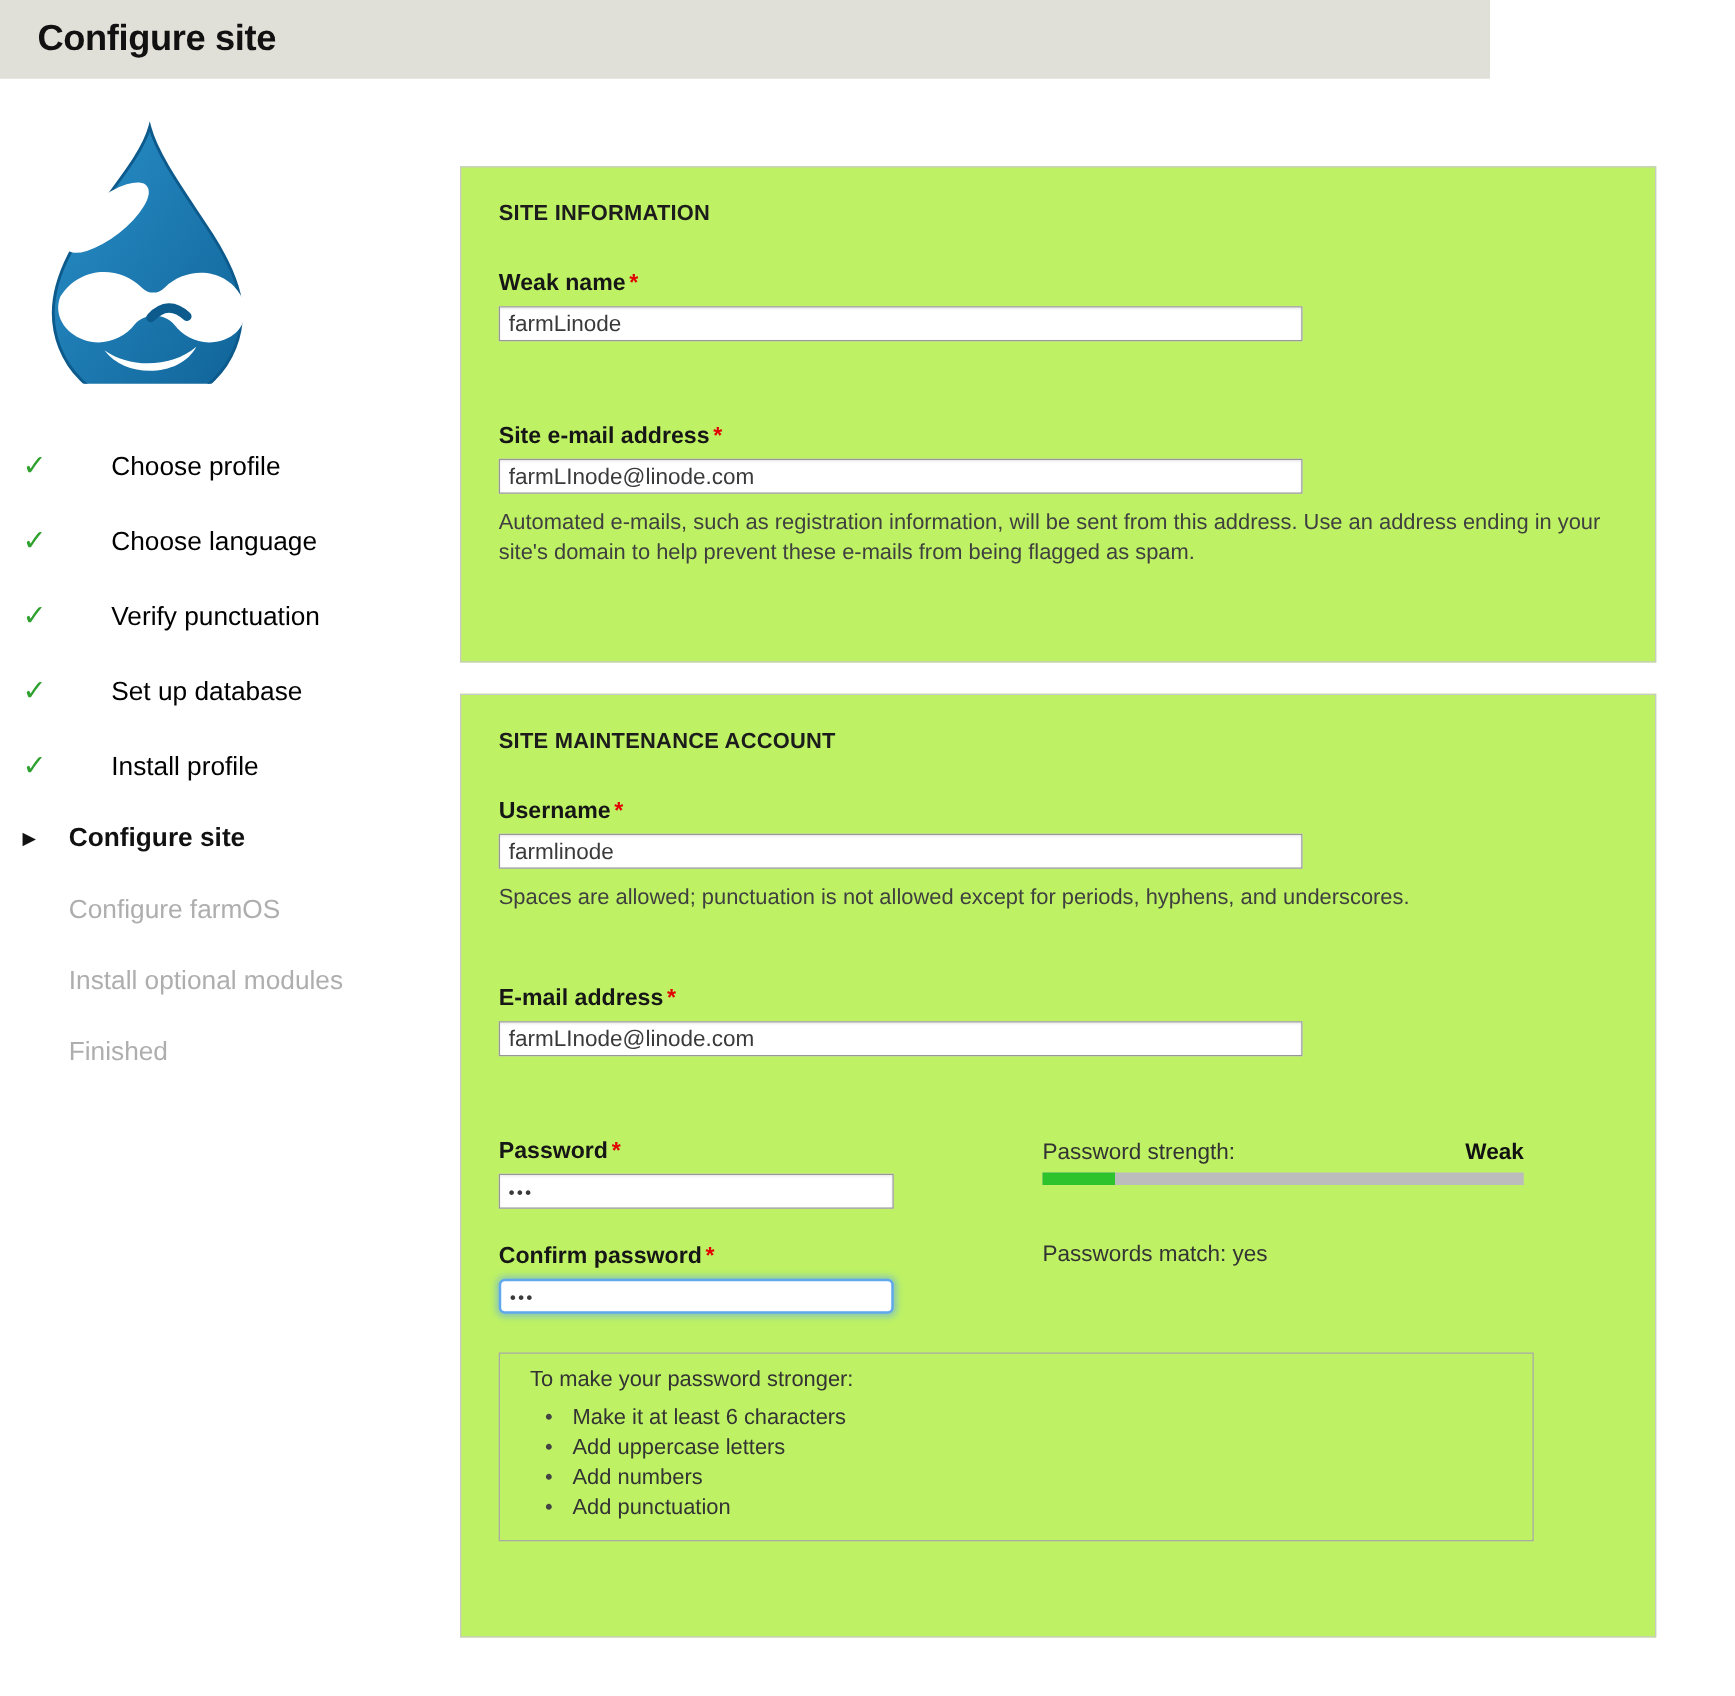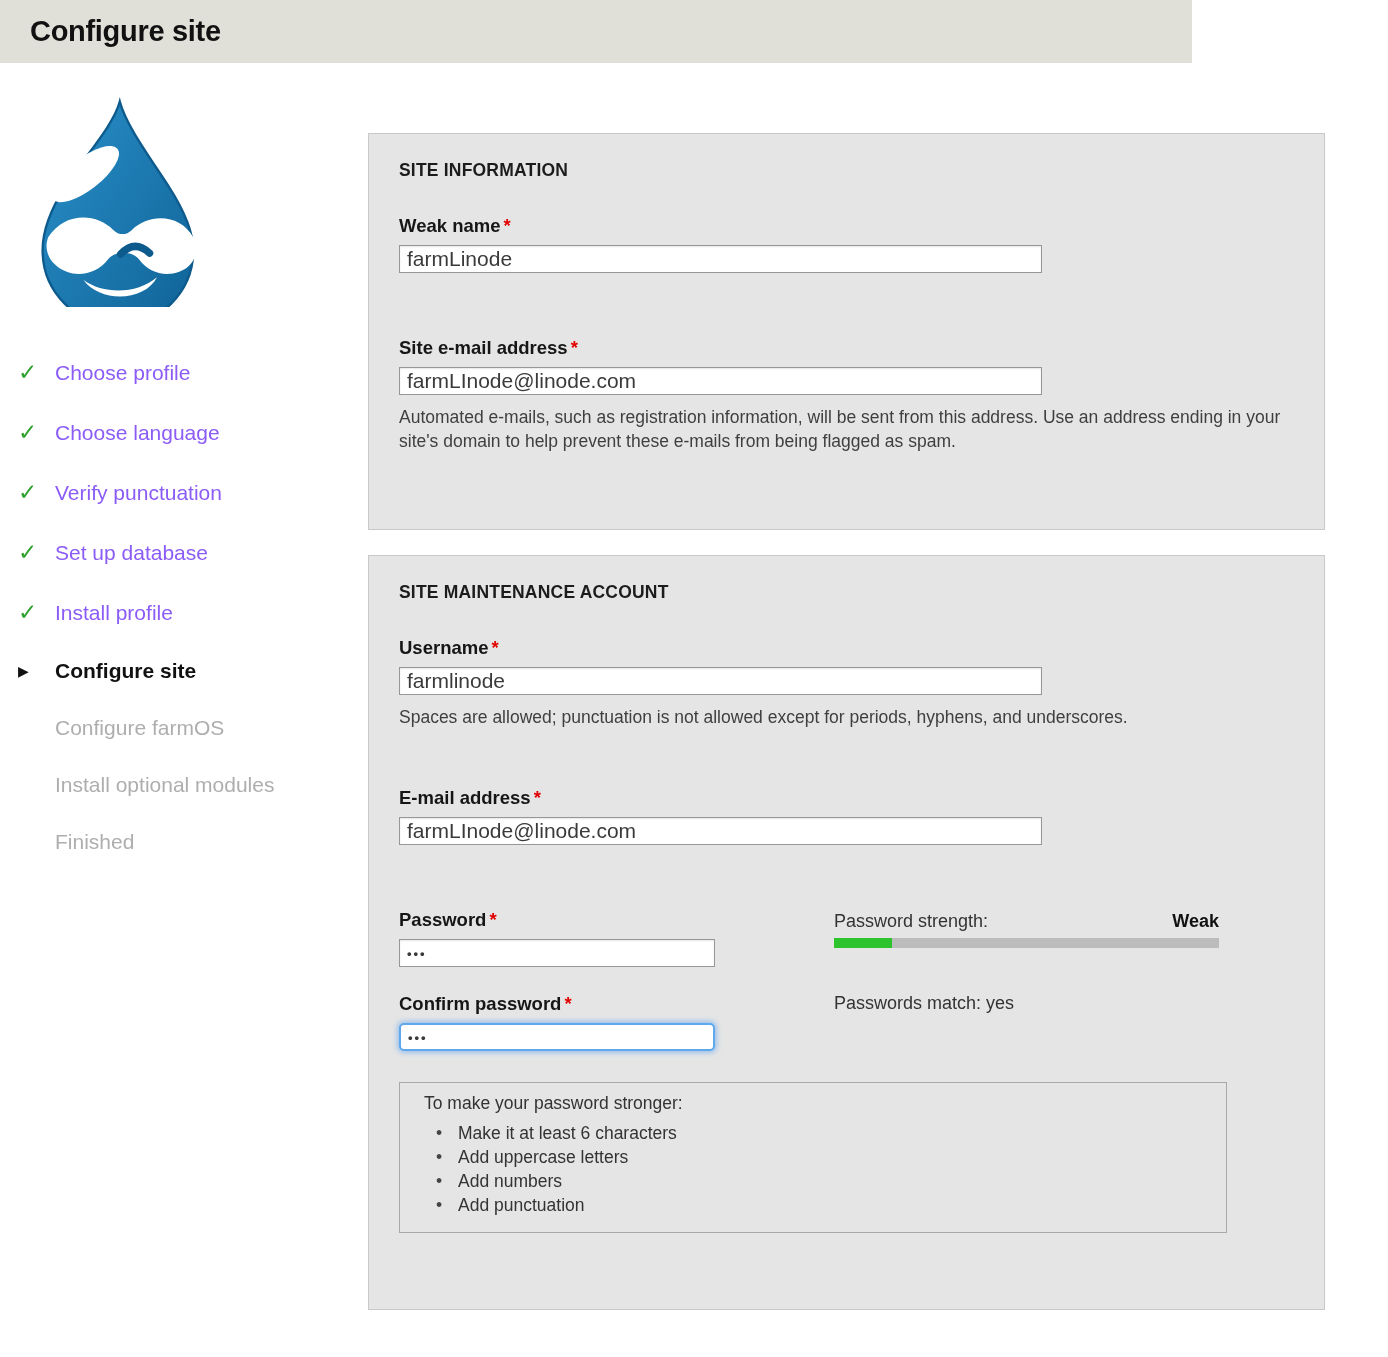--- a/index.html
+++ b/index.html
@@ -16,37 +16,37 @@
   .right-col { flex:none; width:958px; padding-top:70px; }
 
   
   .logo-wrap { margin-left:6px; width:186px; height:210px; }
 
   
   .steps { margin-top:52px; }
   .step { display:flex; align-items:baseline; font-size:21px; margin-bottom:33px; }
   .step .icon { width:37px; flex:none; display:inline-block; }
   .step.done .icon { color:#2fa12f; font-weight:700; font-size:23px; }
-  .step.done .lbl { color:#8b5cf6; }
+  .step.done .lbl { color:#000000;margin-left:34px; }
   .step.active .icon { color:#111; font-size:14px; position:relative; top:-2px; }
   .step.active .lbl { color:#111; font-weight:700; }
   .step.pending .lbl { color:#aeaeae; }
 
   
-  .box { border:1px solid #c9c9c9; width:957px; padding:26px 30px 30px 30px; background:#e5e5e5; }
+  .box { border:1px solid #c9c9c9; width:957px; padding:26px 30px 30px 30px; background:#bef264; }
   .box + .box { margin-top:25px; }
   .box-legend { font-size:17.5px; font-weight:700; color:#1c1c1c; letter-spacing:0.2px; margin-bottom:34px; }
 
   .field { margin-bottom:0; }
   .field-label { font-size:18.5px; font-weight:700; color:#161616; margin-bottom:8px; }
   .req { color:#e20000; font-weight:700; margin-left:3px; }
 
   input.text {
     width:643px; height:28px; border:1px solid #979797; background:#fff;
-    font-family:"Liberation Sans","DejaVu Sans",sans-serif; font-size:21px; color:#3a3a3a;
+    font-family:"Liberation Sans","DejaVu Sans",sans-serif; font-size:18px; color:#3a3a3a;
     padding:2px 7px; box-shadow: inset 0 1px 2px rgba(0,0,0,0.10); border-radius:0; outline:none;
   }
   input.pw { width:316px; font-size:13px; font-weight:700; letter-spacing:2px; }
   input.pw-focus {
     border:2px solid #5fa8ec; border-radius:5px;
     box-shadow: 0 0 5px 2px rgba(96,166,240,0.55);
   }
 
   .help { font-size:17.5px; color:#3f3f3f; line-height:1.38; margin-top:10px; width:905px; } .gap-58 { height:58px; } .gap-64 { height:64px; }
   .gap-26 { height:26px; }

